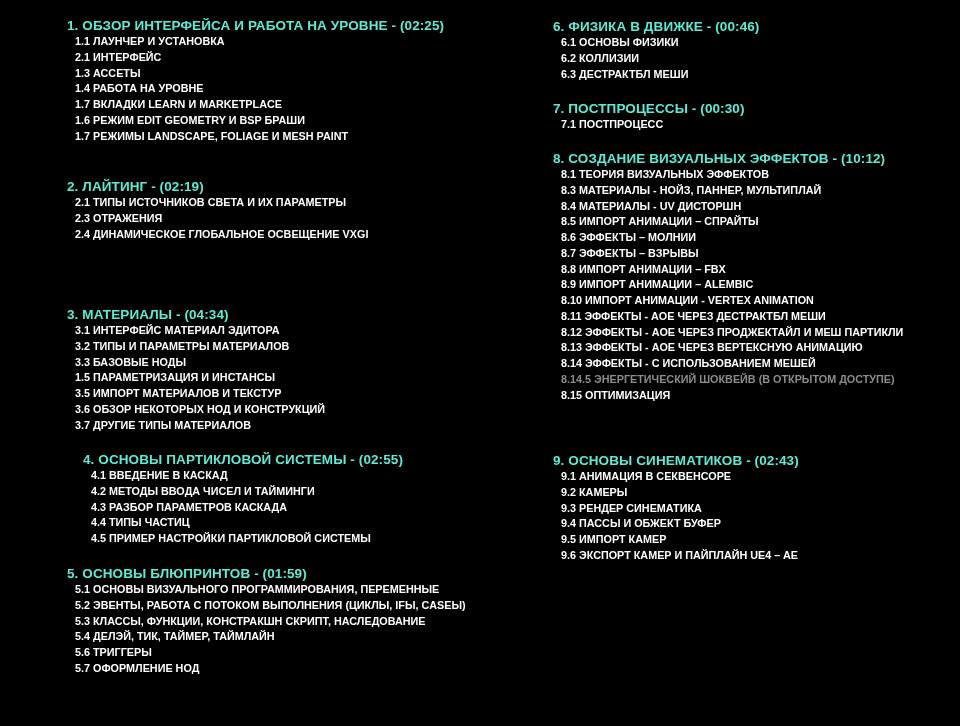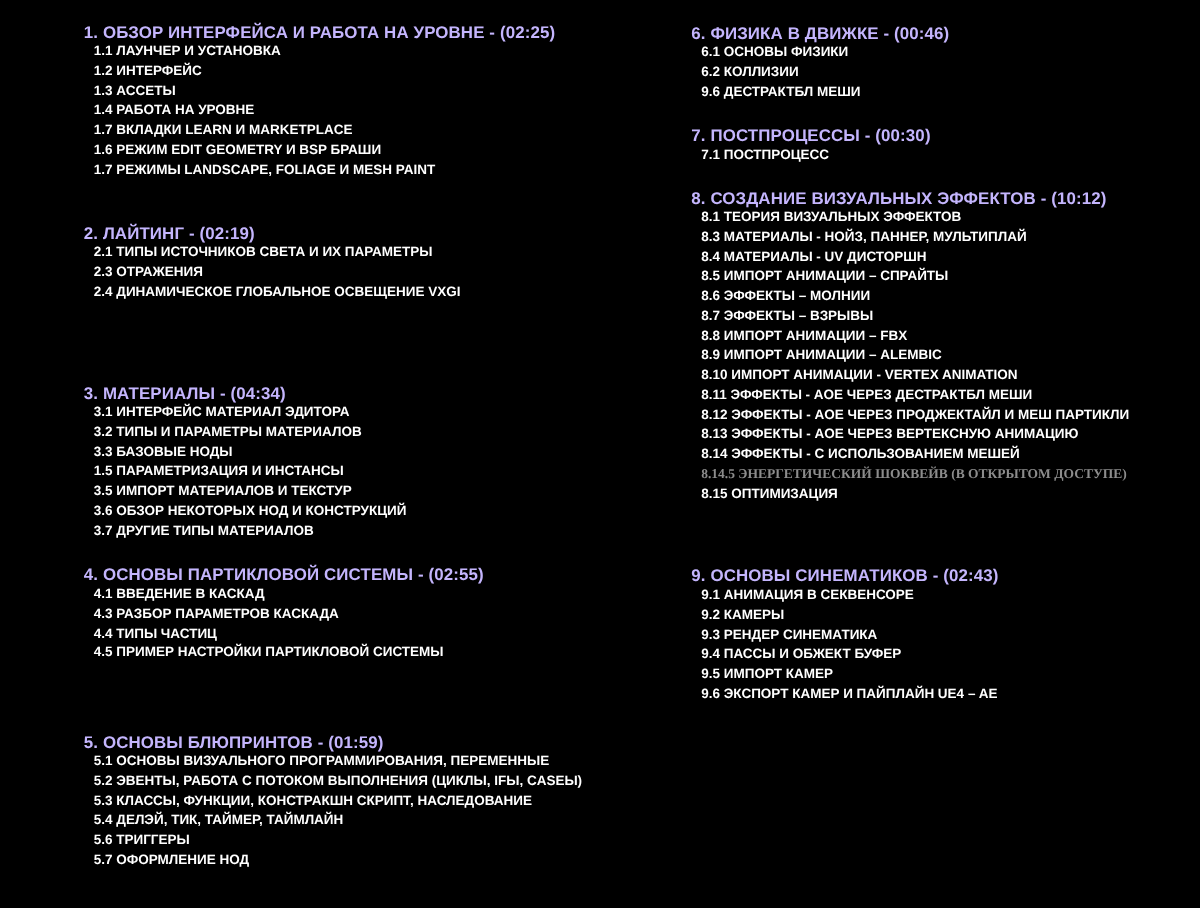--- a/index.html
+++ b/index.html
@@ -20,45 +20,45 @@
       top: 0;
     }
     .col-left { left: 67px; width: 460px; }
     .col-right { left: 553px; width: 400px; }
     .section {
       position: absolute;
       left: 0;
       width: 100%;
     }
     .section-title {
-      color: #c4b5fd;
+      color: #5eead4;
       font-weight: bold;
       font-size: 13.5px;
       line-height: 17px;
       white-space: nowrap;
       letter-spacing: 0.1px;
     }
     .item {
       color: #ffffff;
       font-weight: bold;
       font-size: 10.8px;
       line-height: 15.75px;
       padding-left: 8px;
       white-space: nowrap;
     }
-    .item.muted { color: #8c8c8c; font-family: Liberation Serif, serif; }
+    .item.muted { color: #8c8c8c; }
   </style>
 </head>
 <body>
 
 <div class="column col-left">
   <div class="section" style="top:17px;">
       <div class="section-title">1. ОБЗОР ИНТЕРФЕЙСА И РАБОТА НА УРОВНЕ - (02:25)</div>
       <div class="item">1.1 ЛАУНЧЕР И УСТАНОВКА</div>
-      <div class="item">1.2 ИНТЕРФЕЙС</div>
+      <div class="item">2.1 ИНТЕРФЕЙС</div>
       <div class="item">1.3 АССЕТЫ</div>
       <div class="item">1.4 РАБОТА НА УРОВНЕ</div>
       <div class="item">1.7 ВКЛАДКИ LEARN И MARKETPLACE</div>
       <div class="item">1.6 РЕЖИМ EDIT GEOMETRY И BSP БРАШИ</div>
       <div class="item">1.7 РЕЖИМЫ LANDSCAPE, FOLIAGE И MESH PAINT</div>
     </div>
   <div class="section" style="top:178px;">
       <div class="section-title">2. ЛАЙТИНГ - (02:19)</div>
       <div class="item">2.1 ТИПЫ ИСТОЧНИКОВ СВЕТА И ИХ ПАРАМЕТРЫ</div>
       <div class="item">2.3 ОТРАЖЕНИЯ</div>
@@ -67,44 +67,45 @@
   <div class="section" style="top:306px;">
       <div class="section-title">3. МАТЕРИАЛЫ - (04:34)</div>
       <div class="item">3.1 ИНТЕРФЕЙС МАТЕРИАЛ ЭДИТОРА</div>
       <div class="item">3.2 ТИПЫ И ПАРАМЕТРЫ МАТЕРИАЛОВ</div>
       <div class="item">3.3 БАЗОВЫЕ НОДЫ</div>
       <div class="item">1.5 ПАРАМЕТРИЗАЦИЯ И ИНСТАНСЫ</div>
       <div class="item">3.5 ИМПОРТ МАТЕРИАЛОВ И ТЕКСТУР</div>
       <div class="item">3.6 ОБЗОР НЕКОТОРЫХ НОД И КОНСТРУКЦИЙ</div>
       <div class="item">3.7 ДРУГИЕ ТИПЫ МАТЕРИАЛОВ</div>
     </div>
-  <div class="section" style="top:451px;">
+  <div class="section" style="top:451px;margin-left:16px;">
       <div class="section-title">4. ОСНОВЫ ПАРТИКЛОВОЙ СИСТЕМЫ - (02:55)</div>
       <div class="item">4.1 ВВЕДЕНИЕ В КАСКАД</div>
+      <div class="item">4.2 МЕТОДЫ ВВОДА ЧИСЕЛ И ТАЙМИНГИ</div>
       <div class="item">4.3 РАЗБОР ПАРАМЕТРОВ КАСКАДА</div>
       <div class="item">4.4 ТИПЫ ЧАСТИЦ</div>
       <div class="item">4.5 ПРИМЕР НАСТРОЙКИ ПАРТИКЛОВОЙ СИСТЕМЫ</div>
     </div>
-  <div class="section" style="top:565px;margin-top:20px;">
+  <div class="section" style="top:565px;">
       <div class="section-title">5. ОСНОВЫ БЛЮПРИНТОВ - (01:59)</div>
       <div class="item">5.1 ОСНОВЫ ВИЗУАЛЬНОГО ПРОГРАММИРОВАНИЯ, ПЕРЕМЕННЫЕ</div>
       <div class="item">5.2 ЭВЕНТЫ, РАБОТА С ПОТОКОМ ВЫПОЛНЕНИЯ (ЦИКЛЫ, IFЫ, CASEЫ)</div>
       <div class="item">5.3 КЛАССЫ, ФУНКЦИИ, КОНСТРАКШН СКРИПТ, НАСЛЕДОВАНИЕ</div>
       <div class="item">5.4 ДЕЛЭЙ, ТИК, ТАЙМЕР, ТАЙМЛАЙН</div>
       <div class="item">5.6 ТРИГГЕРЫ</div>
       <div class="item">5.7 ОФОРМЛЕНИЕ НОД</div>
     </div>
 </div>
 
 <div class="column col-right">
   <div class="section" style="top:18px;">
       <div class="section-title">6. ФИЗИКА В ДВИЖКЕ - (00:46)</div>
       <div class="item">6.1 ОСНОВЫ ФИЗИКИ</div>
       <div class="item">6.2 КОЛЛИЗИИ</div>
-      <div class="item">9.6 ДЕСТРАКТБЛ МЕШИ</div>
+      <div class="item">6.3 ДЕСТРАКТБЛ МЕШИ</div>
     </div>
   <div class="section" style="top:100px;">
       <div class="section-title">7. ПОСТПРОЦЕССЫ - (00:30)</div>
       <div class="item">7.1 ПОСТПРОЦЕСС</div>
     </div>
   <div class="section" style="top:150px;">
       <div class="section-title">8. СОЗДАНИЕ ВИЗУАЛЬНЫХ ЭФФЕКТОВ - (10:12)</div>
       <div class="item">8.1 ТЕОРИЯ ВИЗУАЛЬНЫХ ЭФФЕКТОВ</div>
       <div class="item">8.3 МАТЕРИАЛЫ - НОЙЗ, ПАННЕР, МУЛЬТИПЛАЙ</div>
       <div class="item">8.4 МАТЕРИАЛЫ - UV ДИСТОРШН</div>

